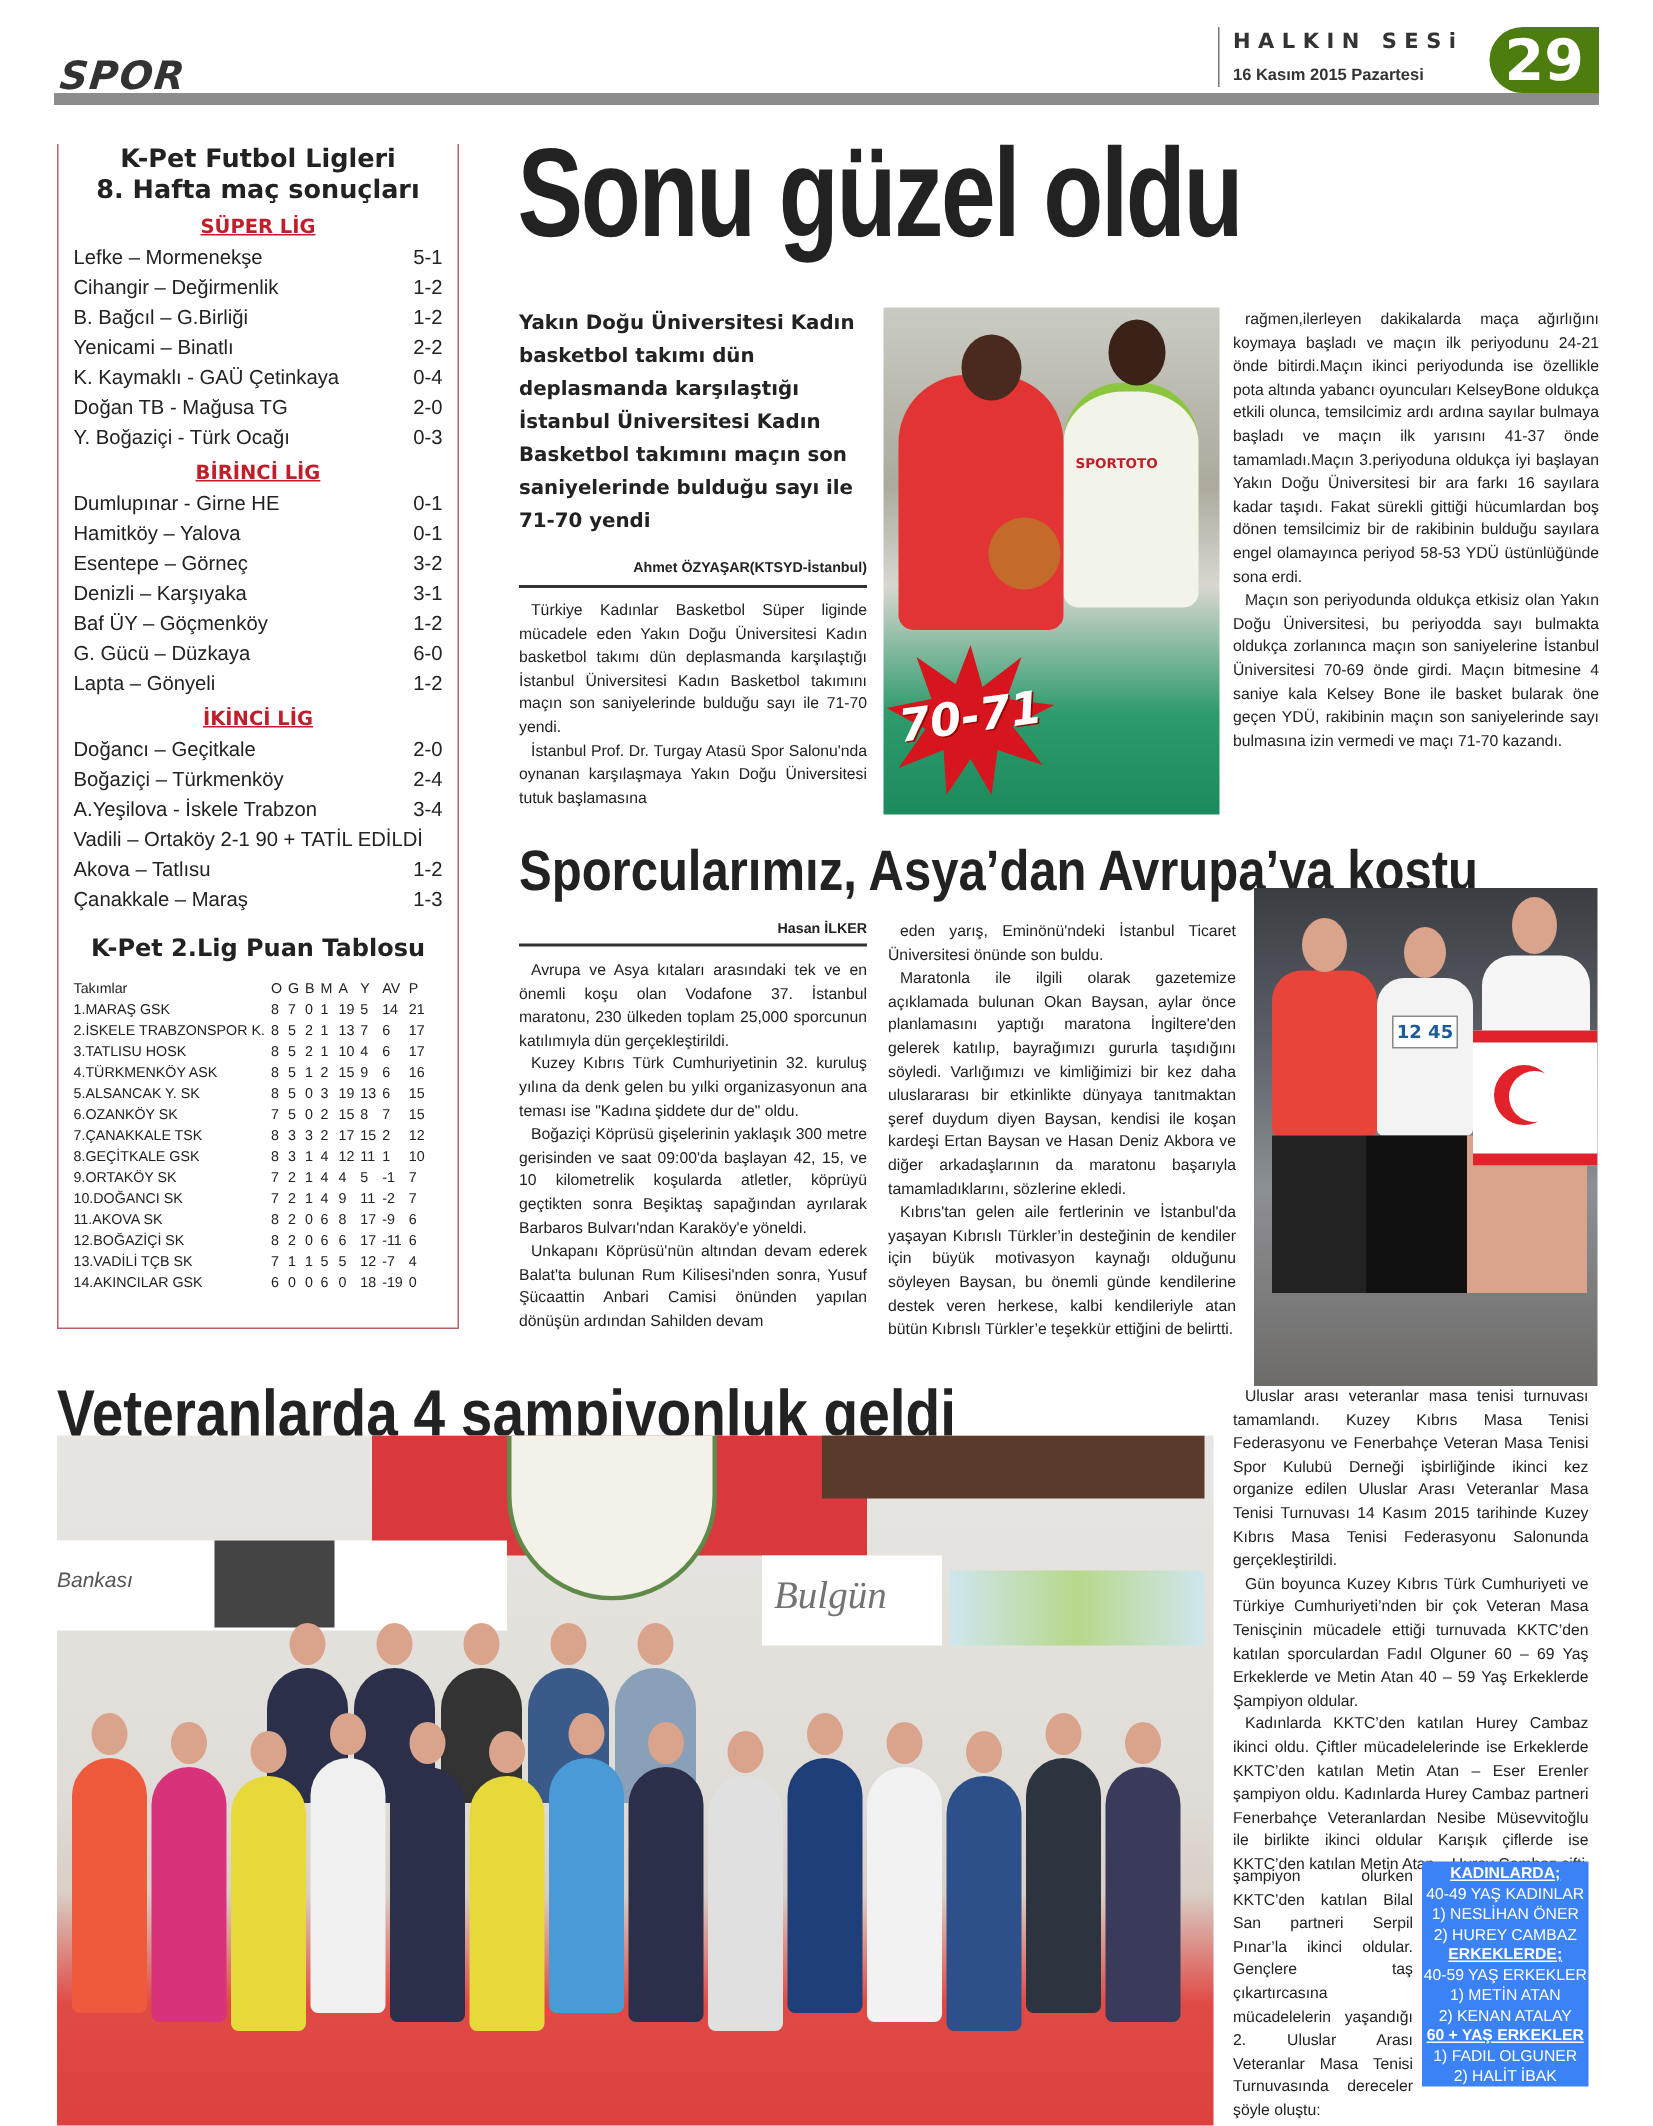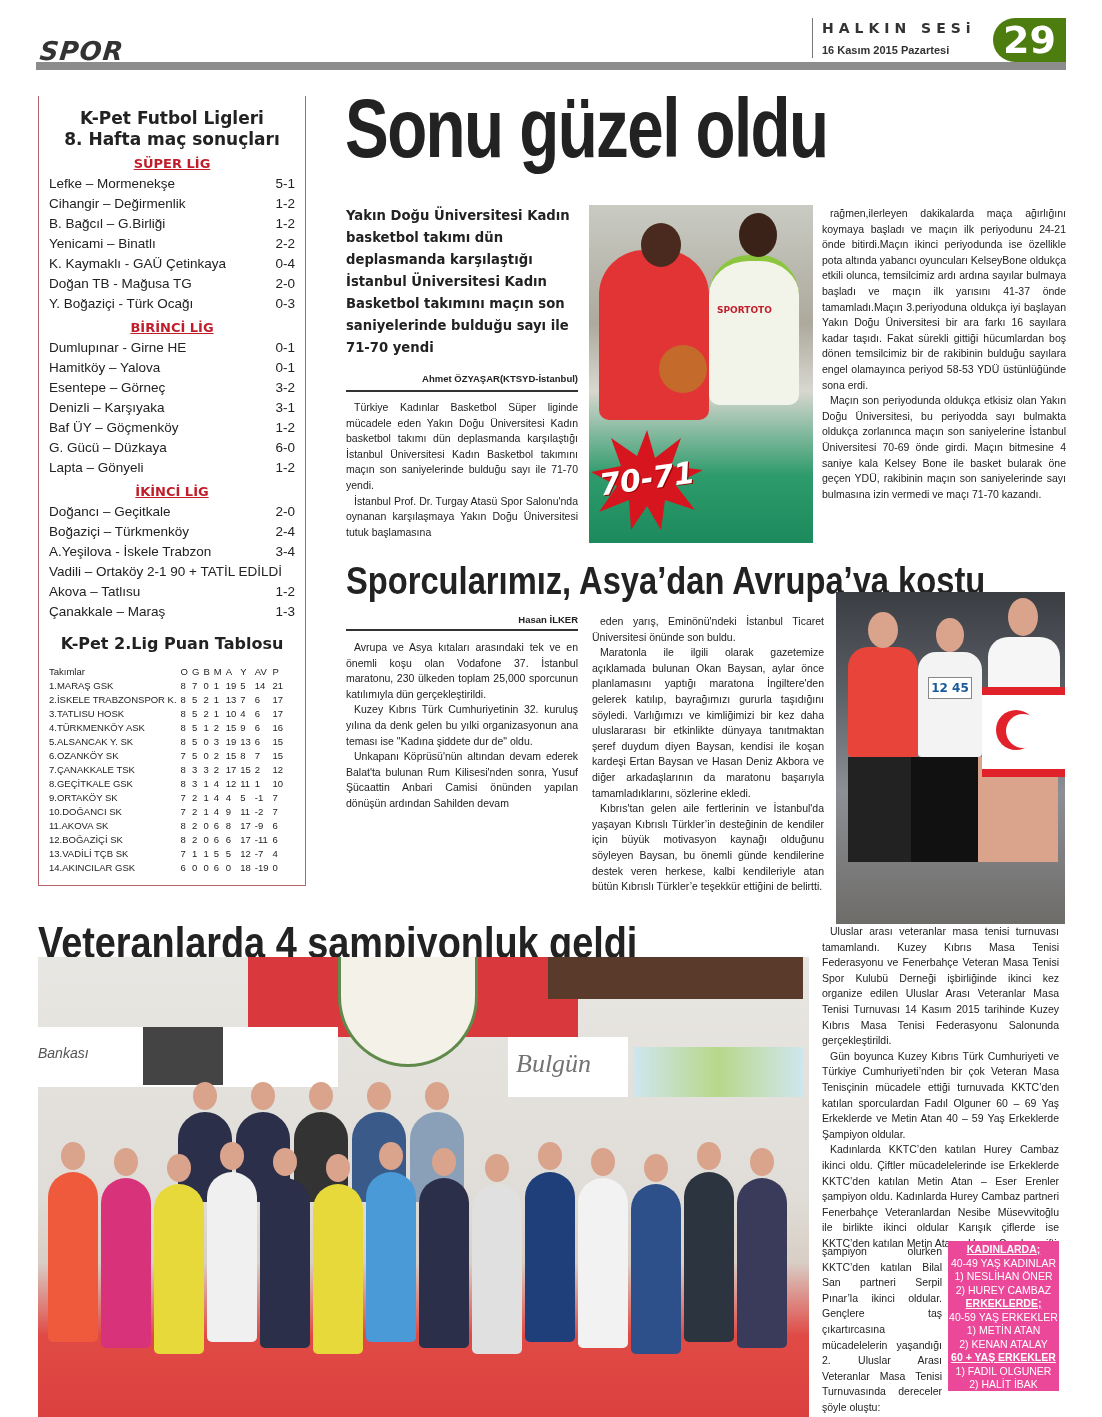--- a/index.html
+++ b/index.html
@@ -8,21 +8,21 @@
 .abs{position:absolute}
 
 .spor{left:40px;top:36px;font:italic bold 26px "DejaVu Sans",sans-serif;color:#333;letter-spacing:1px;transform:skewX(-6deg)}
 .hbar{left:36px;top:62px;width:1030px;height:8px;background:#8c8c8c}
 .hsep{left:812px;top:18px;width:1px;height:40px;background:#777}
 .paper{left:822px;top:20px;font:bold 14px "DejaVu Sans",sans-serif;letter-spacing:5px;color:#333}
 .pdate{left:822px;top:44px;font:bold 11px "Liberation Sans",sans-serif;color:#333}
 .pgnum{left:993px;top:18px;width:73px;height:44px;background:#4d7c0f;border-radius:26px 0 0 26px;color:#fff;font:bold 38px "DejaVu Sans",sans-serif;text-align:center;line-height:44px}
 
 .lbox{left:38px;top:96px;width:268px;height:790px;border:1.5px solid #b5646a;border-top:none}
-.lbox .ttl{text-align:center;font:bold 17px "DejaVu Sans",sans-serif;line-height:21px;margin-top:12px;color:#222}
+.lbox .ttl{text-align:center;font:bold 17px "DejaVu Sans",sans-serif;line-height:21px;margin-top:0;color:#222}
 .lbox .sec{text-align:center;font:bold 13px "DejaVu Sans",sans-serif;text-decoration:underline;margin:6px 0 3px;color:#c01e2a}
 .match{display:flex;justify-content:space-between;padding:0 10px;font-size:13.5px;line-height:20px;height:20px}
 .match.full{justify-content:flex-start}
 .ptitle{text-align:center;font:bold 16px "DejaVu Sans",sans-serif;margin:12px 0 12px}
 table.pt{border-collapse:collapse;margin-left:10px;font-size:9.5px;line-height:14px}
 table.pt td{padding:0 4px 0 0;white-space:nowrap}
 table.pt td:first-child{width:114px}
 
 .h1{left:345px;top:80px;font:bold 84px "Liberation Sans",sans-serif;color:#222;letter-spacing:-2px;transform:scaleX(0.78);transform-origin:left top;white-space:nowrap}
 .lead{left:346px;top:205px;width:232px;font:bold 13.2px "DejaVu Sans",sans-serif;line-height:22px;color:#222}
@@ -62,21 +62,21 @@
 .banner .bank{position:absolute;left:0;top:18px;font:italic 14px "Liberation Sans",sans-serif;color:#555}
 .bulgun{position:absolute;left:470px;top:80px;width:120px;height:60px;background:#fff}
 .bulgun span{position:absolute;left:8px;top:12px;font:italic 26px "Liberation Serif",serif;color:#737373}
 .scenic{position:absolute;left:595px;top:90px;width:170px;height:50px;background:linear-gradient(90deg,#cfe6ef,#b7d88a,#cfe6ef)}
 .framed{position:absolute;left:510px;top:0;width:255px;height:42px;background:#5a3a2a}
 .crowd{position:absolute;left:10px;top:115px;width:745px;height:280px}
 .person{position:absolute;border-radius:30px 30px 6px 6px}
 .head{position:absolute;width:24px;height:28px;border-radius:50%;background:#d9a38c}
 
 .vtext{left:822px;top:924px;width:237px}
-.results{left:948px;top:1241px;width:111px;height:150px;background:#ec4899;color:#fff;text-align:center;font:10.5px "Liberation Sans",sans-serif;line-height:13.5px;padding-top:2px}
+.results{left:948px;top:1241px;width:111px;height:150px;background:#3b82f6;color:#fff;text-align:center;font:10.5px "Liberation Sans",sans-serif;line-height:13.5px;padding-top:2px}
 .results .u{font-weight:bold;text-decoration:underline}
 .narrow{left:822px;top:1244px;width:120px}
 .narrow p{text-indent:0}
 </style>
 </head>
 <body>
 
 <div class="abs spor">SPOR</div>
 <div class="abs hbar"></div>
 <div class="abs hsep"></div>
@@ -376,20 +376,21 @@
   </div>
 
 <div class="abs h2">Sporcularımız, Asya’dan Avrupa’ya koştu</div>
 <div class="abs" style="left:346px;top:614px;width:232px">
   <div class="byline">Hasan İLKER</div>
   <div class="rule" style="margin-top:4px"></div>
 </div>
 <div class="abs body" style="left:346px;top:640px;width:232px" id="a2c1">
     <p>Avrupa ve Asya kıtaları arasındaki tek ve en önemli koşu olan Vodafone 37. İstanbul maratonu, 230 ülkeden toplam 25,000 sporcunun katılımıyla dün gerçekleştirildi.</p>
     <p>Kuzey Kıbrıs Türk Cumhuriyetinin 32. kuruluş yılına da denk gelen bu yılki organizasyonun ana teması ise "Kadına şiddete dur de" oldu.</p>
+    <p>Boğaziçi Köprüsü gişelerinin yaklaşık 300 metre gerisinden ve saat 09:00'da başlayan 42, 15, ve 10 kilometrelik koşularda atletler, köprüyü geçtikten sonra Beşiktaş sapağından ayrılarak Barbaros Bulvarı'ndan Karaköy'e yöneldi.</p>
     <p>Unkapanı Köprüsü'nün altından devam ederek Balat'ta bulunan Rum Kilisesi'nden sonra, Yusuf Şücaattin Anbari Camisi önünden yapılan dönüşün ardından Sahilden devam</p>
   </div>
 <div class="abs body" style="left:592px;top:614px;width:232px" id="a2c2">
     <p>eden yarış, Eminönü'ndeki İstanbul Ticaret Üniversitesi önünde son buldu.</p>
     <p>Maratonla ile ilgili olarak gazetemize açıklamada bulunan Okan Baysan, aylar önce planlamasını yaptığı maratona İngiltere'den gelerek katılıp, bayrağımızı gururla taşıdığını söyledi.  Varlığımızı ve kimliğimizi bir kez daha uluslararası bir etkinlikte dünyaya tanıtmaktan şeref duydum diyen Baysan, kendisi ile koşan kardeşi Ertan Baysan ve Hasan Deniz Akbora ve diğer arkadaşlarının da maratonu başarıyla tamamladıklarını, sözlerine ekledi.</p>
     <p>Kıbrıs'tan gelen aile fertlerinin ve İstanbul'da yaşayan Kıbrıslı Türkler’in desteğinin de kendiler için büyük motivasyon kaynağı olduğunu söyleyen  Baysan, bu önemli günde kendilerine destek veren herkese, kalbi kendileriyle atan bütün Kıbrıslı Türkler’e teşekkür ettiğini de belirtti.</p>
   </div>
 <div class="abs photo runners">
   <div class="r1"></div>
   <div class="r2"></div>

